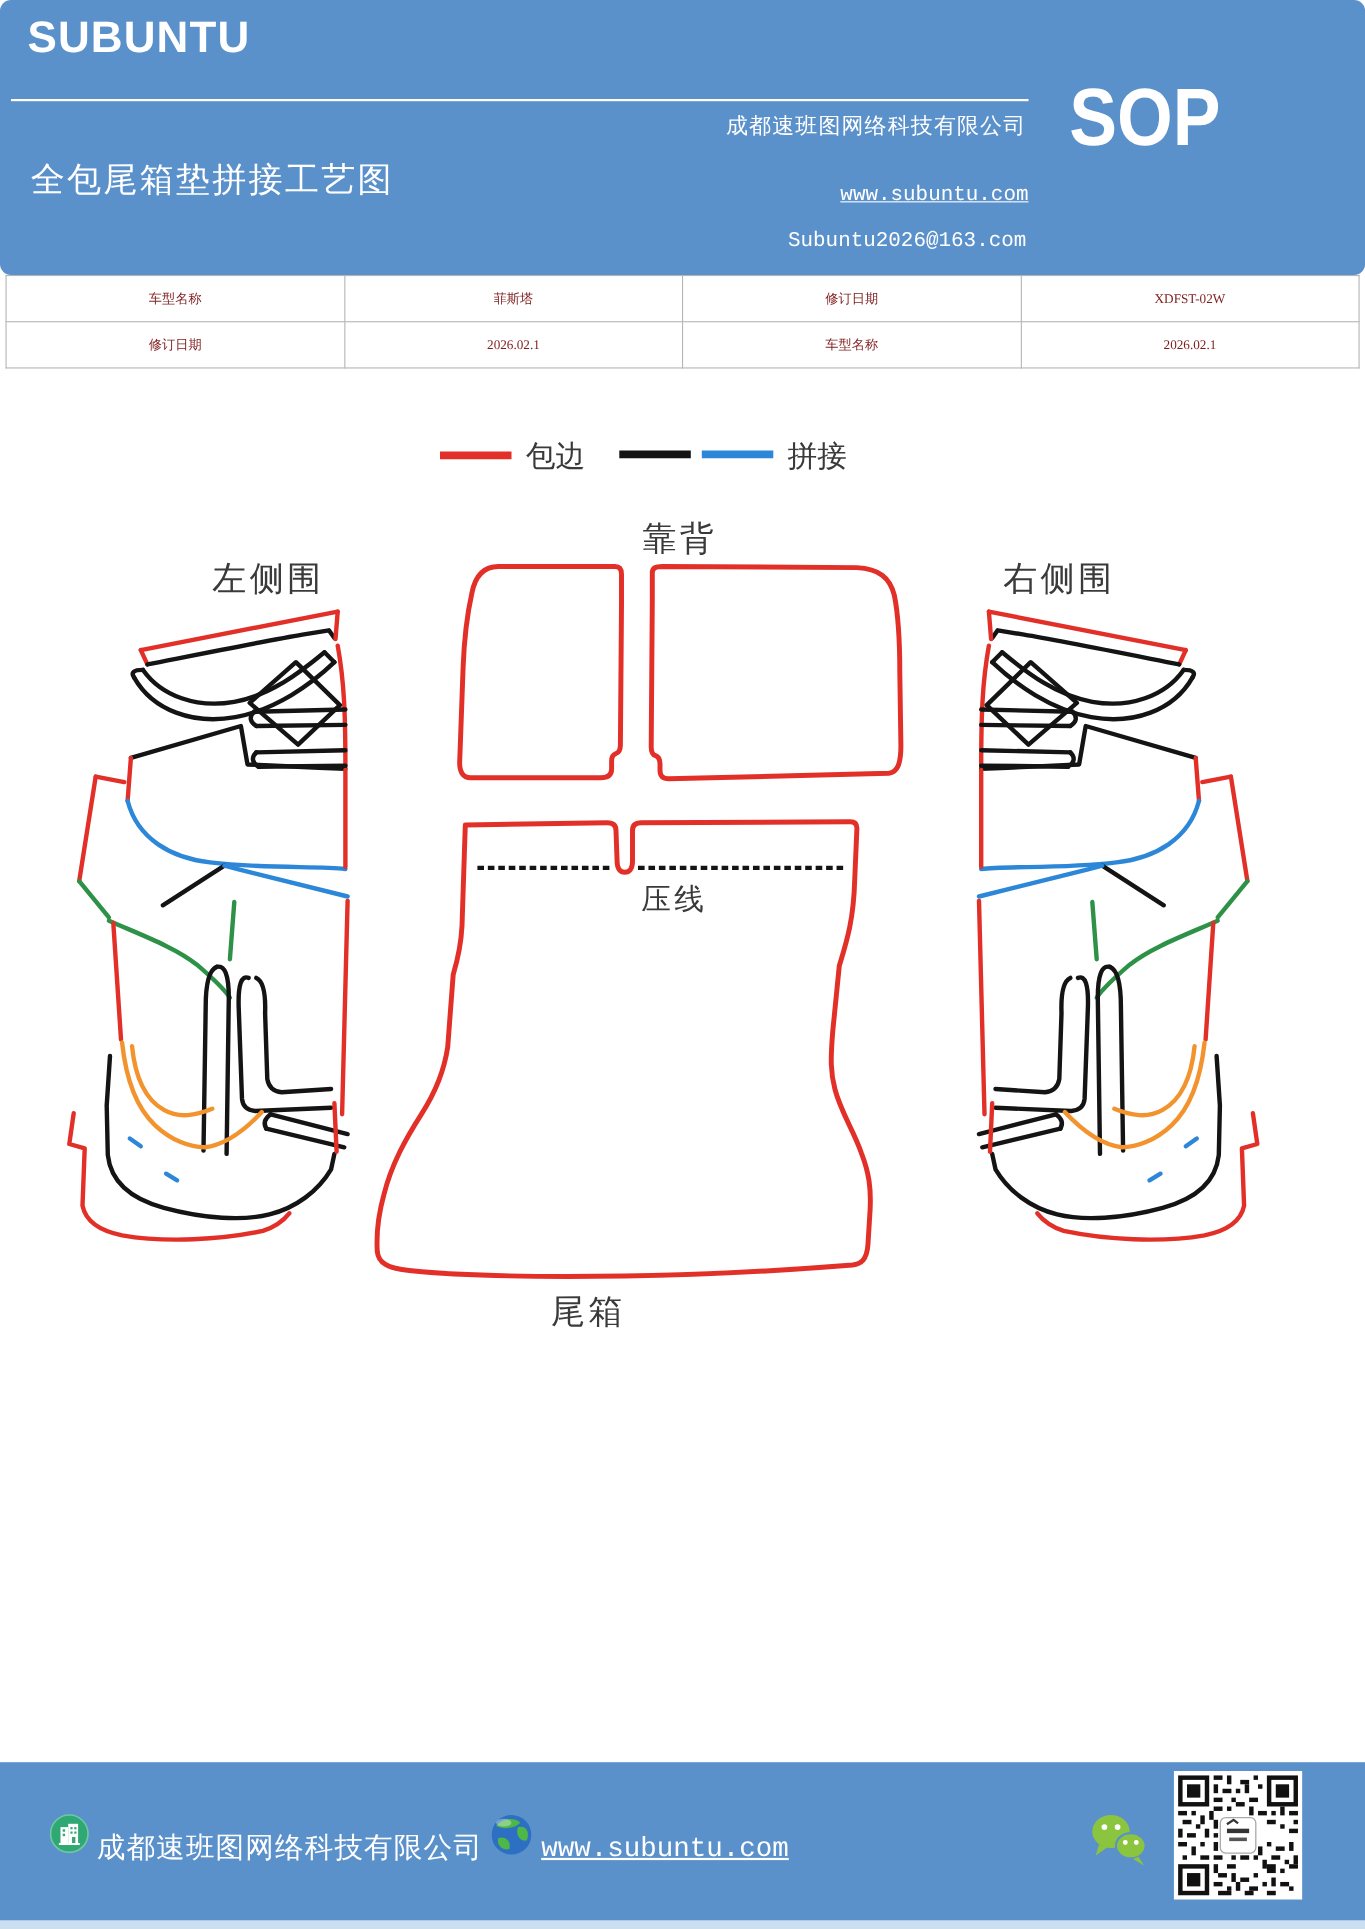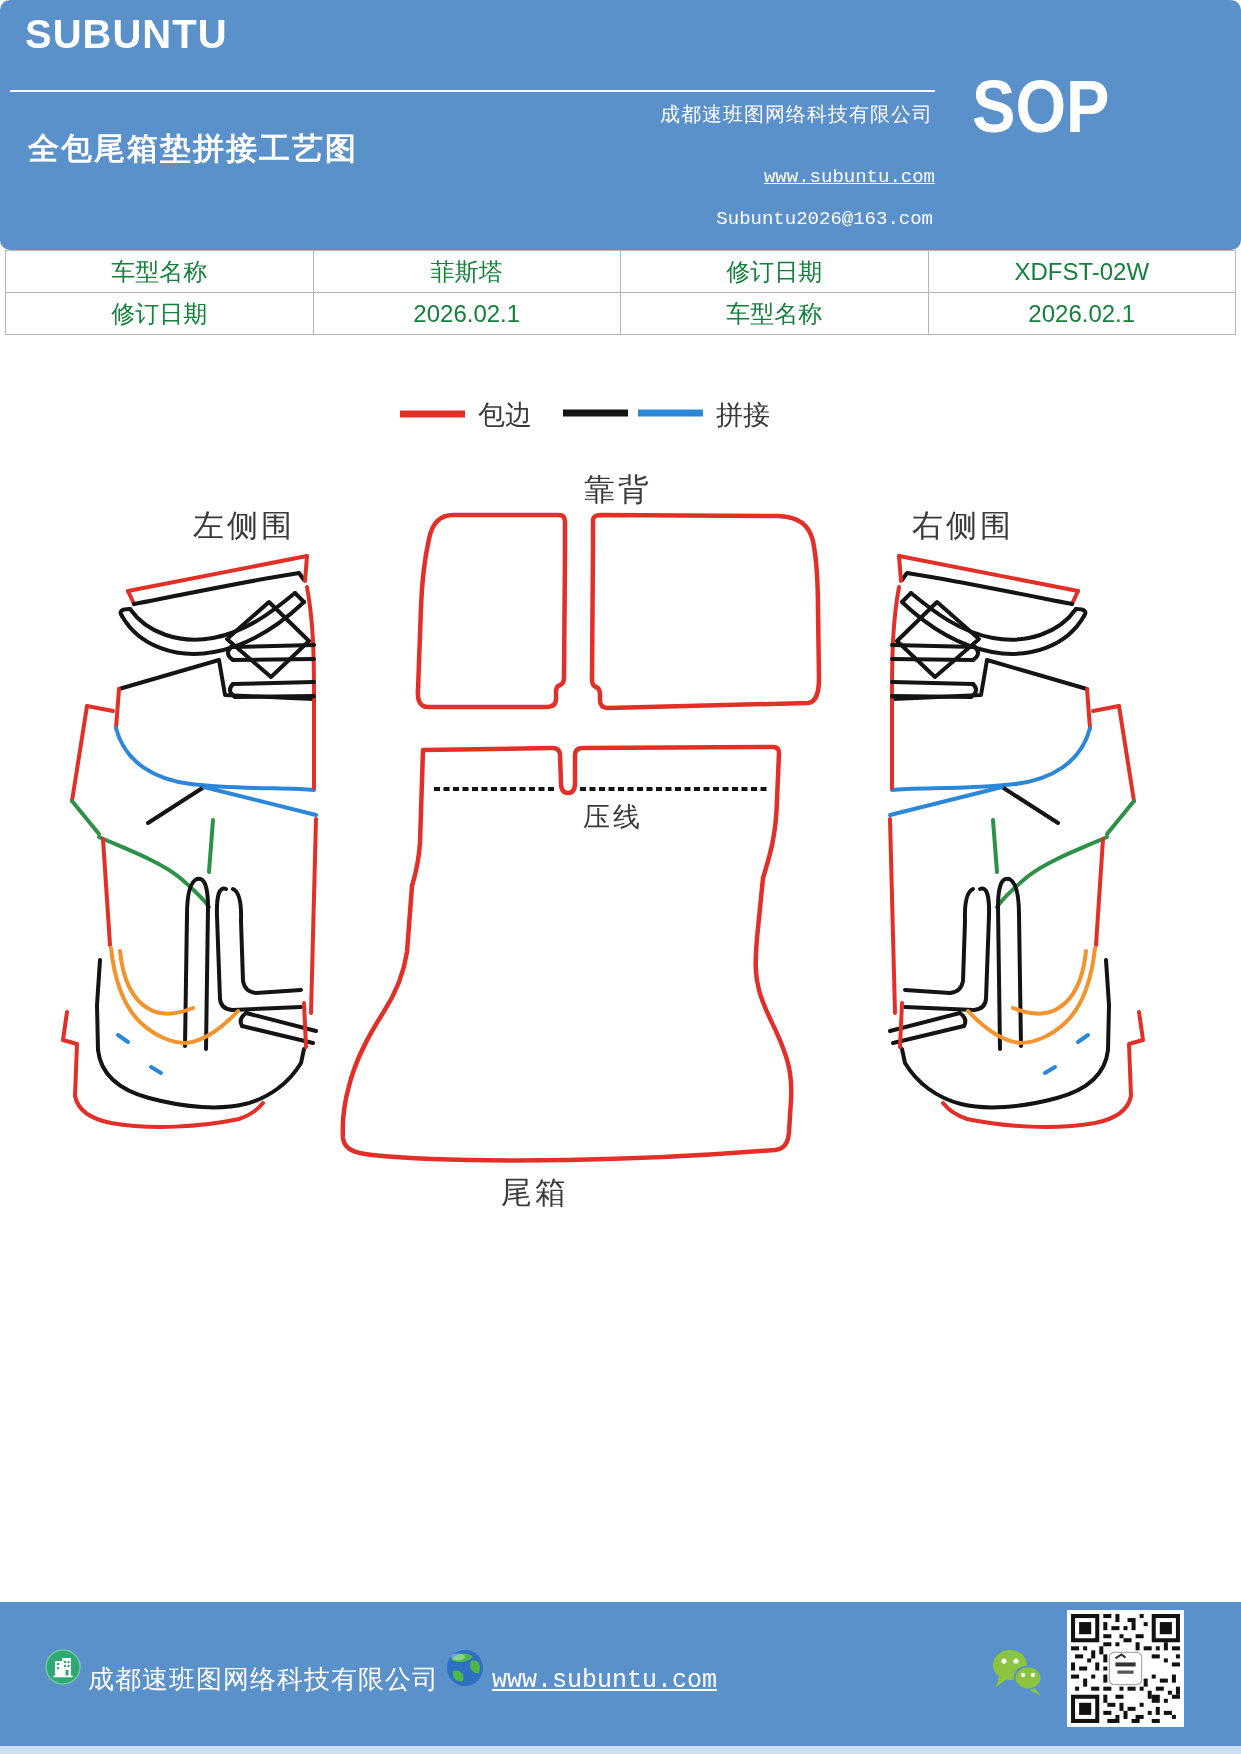--- a/index.html
+++ b/index.html
@@ -6,37 +6,37 @@
     --hblue:#5b91cb; --red:#e23028; --kblk:#141414; --sblue:#2d87d8;
     --sgreen:#2e9148; --sorange:#f2932d; --tborder:#b5b5b5; --lgray:#3a3a3a;
   }
   html,body{margin:0;padding:0;background:#888;}
   .page{position:relative;width:1241px;height:1754px;background:#fff;overflow:hidden;
         font-family:"Liberation Sans",sans-serif;margin:0 auto;}
   
   .hdr{position:absolute;left:0;top:0;width:1241px;height:250px;background:var(--hblue);border-radius:10px;}
   .brand{position:absolute;left:25px;top:12px;color:#fff;font-size:40px;font-weight:800;letter-spacing:1px;}
   .hline{position:absolute;left:10px;top:90px;width:925px;height:2px;background:#fff;}
-  .htitle{position:absolute;left:28px;top:128px;color:#fff;font-size:31px;letter-spacing:2px;font-weight:700;
+  .htitle{position:absolute;left:28px;top:143px;color:#fff;font-size:31px;letter-spacing:2px;font-weight:400;
           font-family:"Liberation Serif",serif;}
   .hcompany{position:absolute;right:308px;top:101px;color:#fff;font-size:20px;letter-spacing:1px;
           font-family:"Liberation Serif",serif;}
   .hsite{position:absolute;right:306px;top:166px;color:#fff;font-size:19px;text-decoration:underline;
           font-family:"Liberation Mono",monospace;}
   .hmail{position:absolute;right:308px;top:195px;color:#fff;font-size:19px;
           font-family:"Liberation Mono",monospace;margin-top:13px;}
   .sop{position:absolute;left:972px;top:70px;color:#fff;font-size:74px;font-weight:800;line-height:1;
        transform:scale(.88,1);transform-origin:left top;letter-spacing:0px;}
   
   .tblwrap{position:absolute;left:5px;top:250px;width:1231px;}
   table.info{width:100%;border-collapse:collapse;background:#fff;table-layout:fixed;}
   table.info td{border:1px solid var(--tborder);height:39px;text-align:center;vertical-align:middle;
-       color:#15803d;font-size:24px;}
+       color:#7f1d1d;font-size:12px;}
   td.cn{font-family:"Liberation Serif",serif;}
-  td.val{font-family:Liberation Sans, sans-serif;font-size:19px;margin-left:18px;}
+  td.val{font-family:Liberation Serif, serif;font-size:19px;margin-left:18px;}
   
   .diag{position:absolute;left:0;top:330px;}
   .diag text{fill:var(--lgray);font-family:"Liberation Sans",sans-serif;font-weight:500;}
   .pr{stroke:var(--red);stroke-width:4.5;fill:none;stroke-linecap:round;stroke-linejoin:round;}
   .r{stroke:var(--red);stroke-width:4;fill:none;stroke-linecap:round;stroke-linejoin:round;}
   .k{stroke:var(--kblk);stroke-width:4;fill:none;stroke-linecap:round;stroke-linejoin:round;}
   .b{stroke:var(--sblue);stroke-width:4;fill:none;stroke-linecap:round;stroke-linejoin:round;}
   .g{stroke:var(--sgreen);stroke-width:4;fill:none;stroke-linecap:round;stroke-linejoin:round;}
   .o{stroke:var(--sorange);stroke-width:4;fill:none;stroke-linecap:round;stroke-linejoin:round;}
   .dash{stroke:var(--kblk);stroke-width:4;fill:none;stroke-dasharray:6 3.5;}

